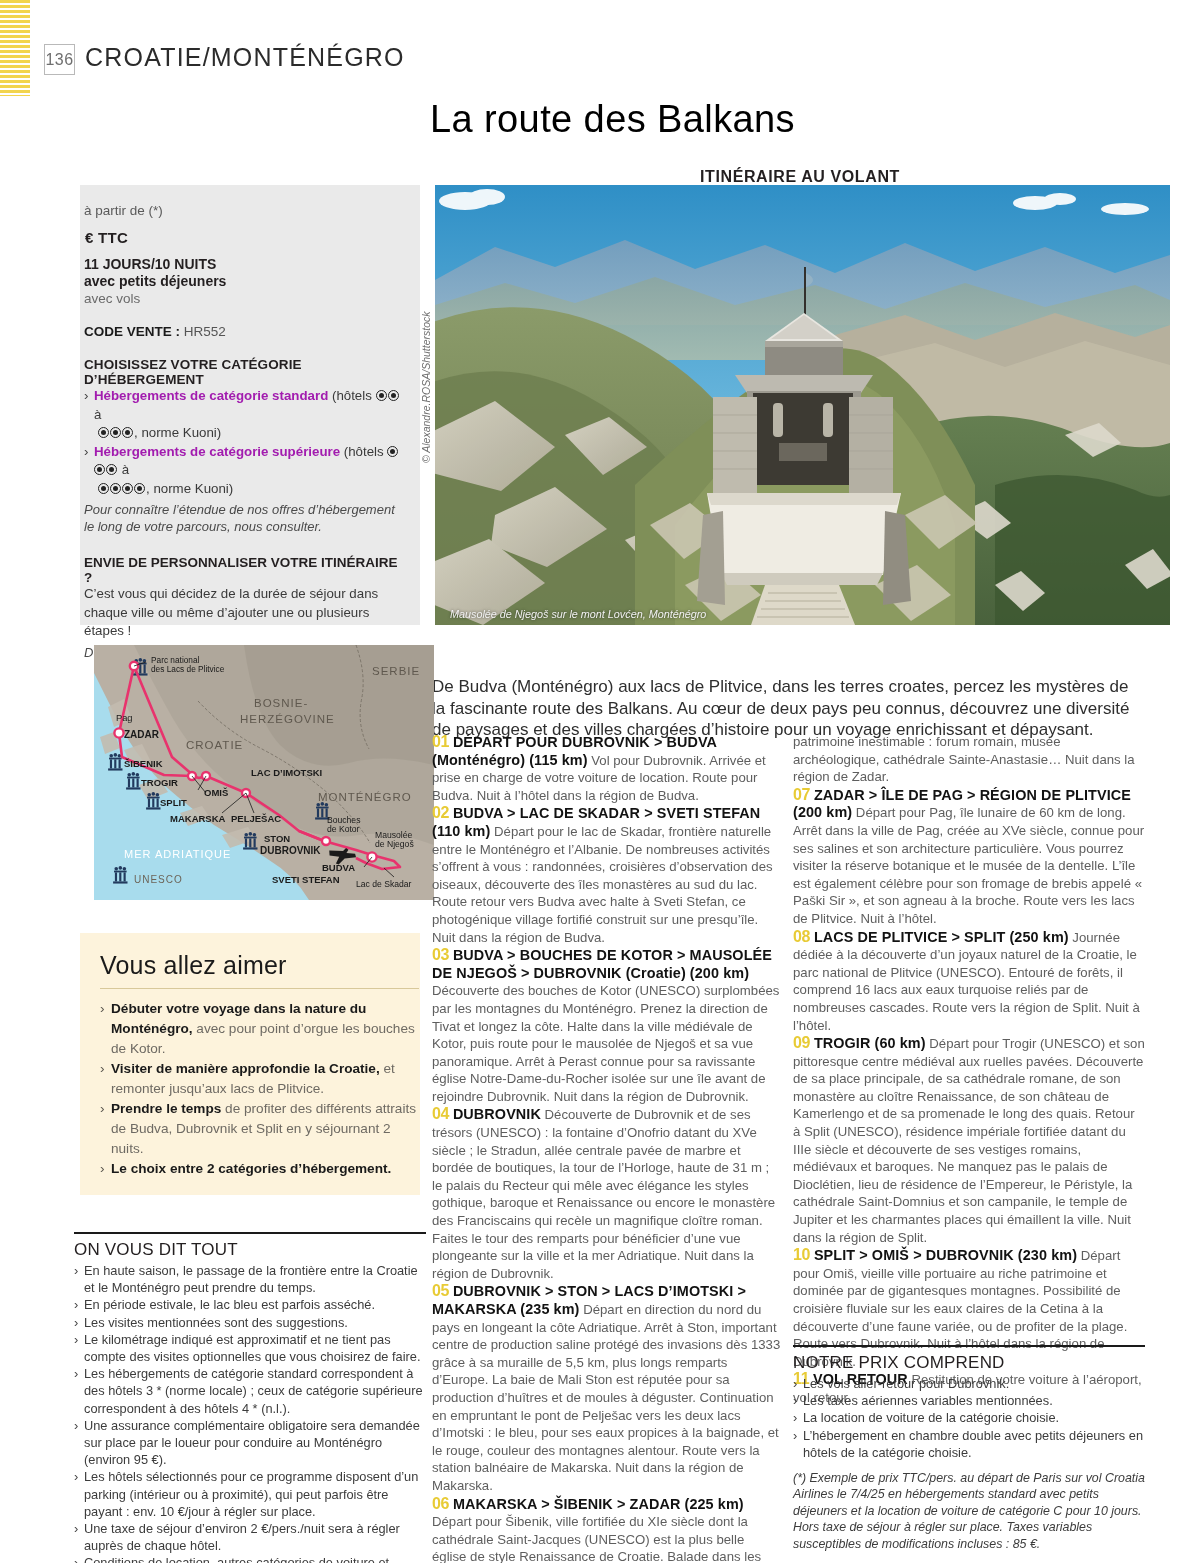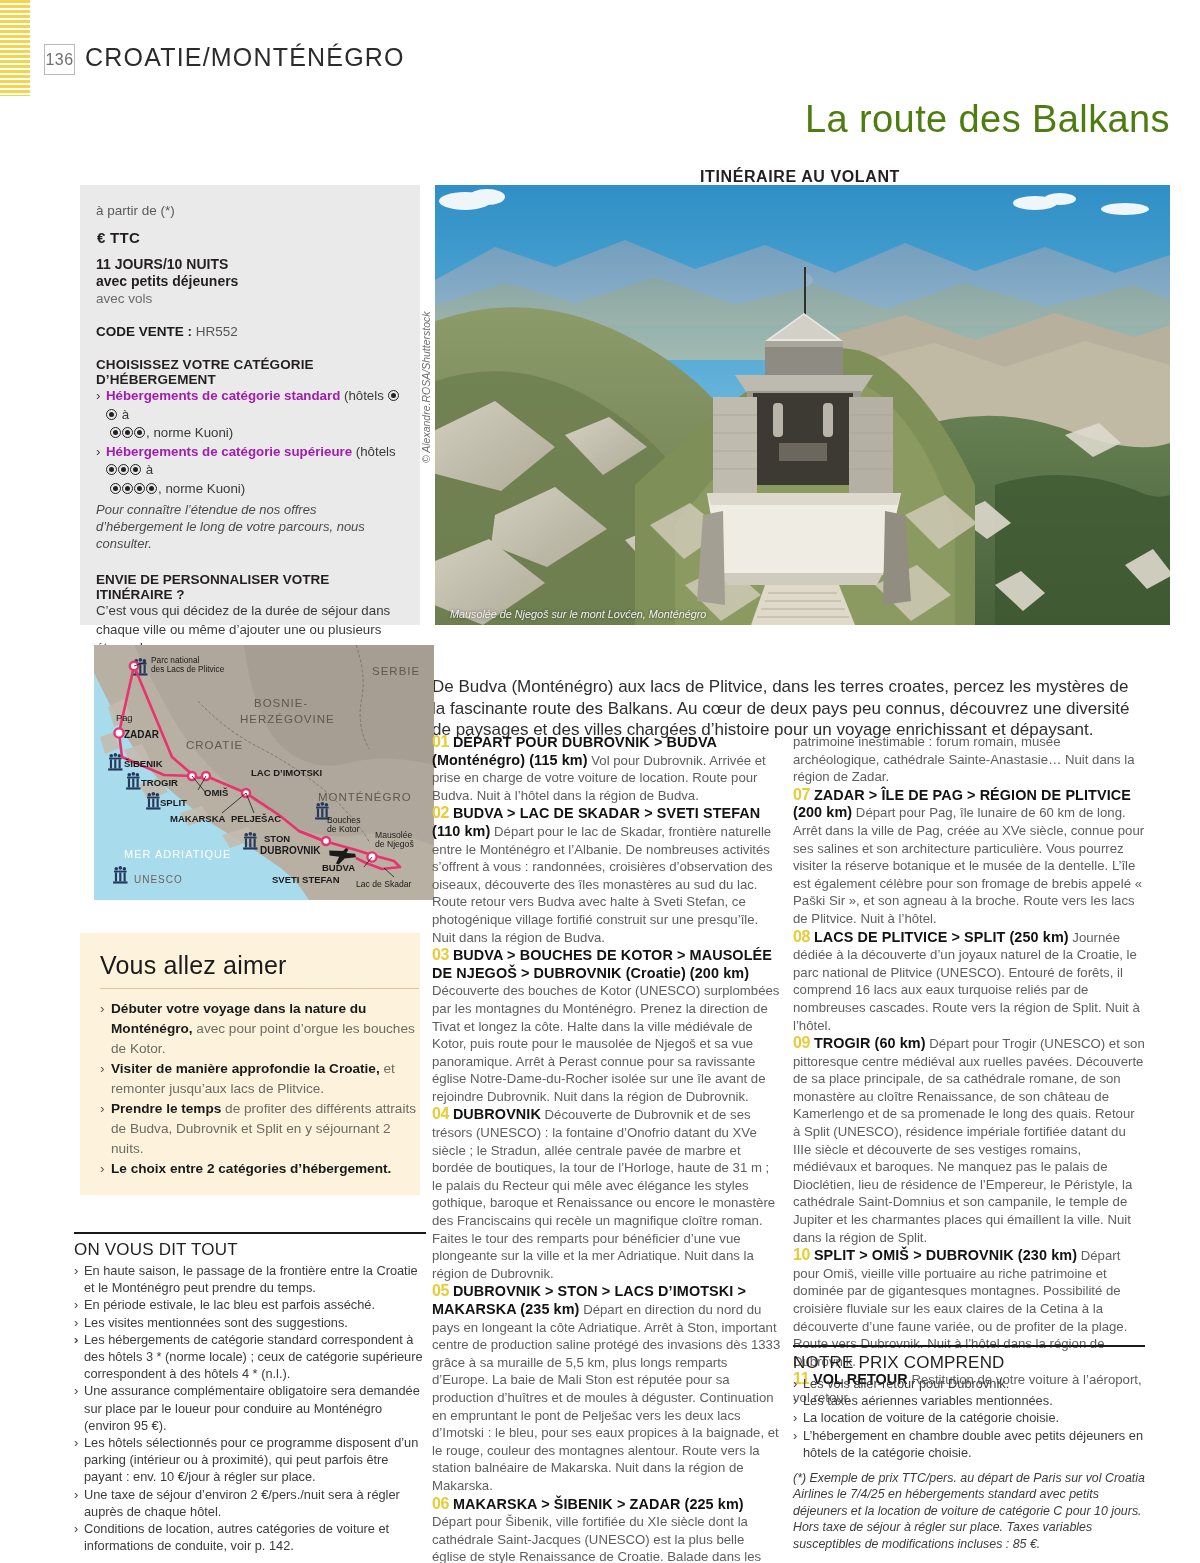--- a/index.html
+++ b/index.html
@@ -26,34 +26,34 @@
     font-weight:300;
   }
   .header-title{
     position:absolute;left:85px;top:43px;
     font-size:25px;letter-spacing:1.2px;color:#2b2b2b;font-weight:300;
   }
 
   
   .main-title{
     position:absolute;left:430px;top:98px;width:740px;
-    text-align:right;font-size:38px;font-weight:300;color:#4d7c0f;
+    text-align:left;font-size:38px;font-weight:300;color:#000000;
     letter-spacing:.4px;
   }
   .sub-title{
     position:absolute;left:430px;top:168px;width:740px;
     text-align:center;font-size:16px;font-weight:bold;color:#231f20;
     letter-spacing:.6px;
   }
 
   
   .pricebox{
     position:absolute;left:80px;top:185px;width:340px;height:440px;
     background:#eaeaea;
-    box-sizing:border-box;padding:18px 20px 0 16px;
+    box-sizing:border-box;padding:18px 20px 0 4px;
   }
   .apartirde{font-size:13.5px;color:#5a5a5a;font-weight:300;margin:0 0 2px 0;}
   .price-row{display:flex;align-items:flex-start;margin:0 0 8px 0;}
   .price-big{font-size:56px;line-height:58px;font-weight:300;letter-spacing:-1px;color:#1a1a1a;}
   .price-suffix{font-size:15px;font-weight:600;margin-top:9px;margin-left:1px;letter-spacing:.3px;}
   .dur{font-size:14px;font-weight:bold;margin-top:10px;line-height:17px;}
   .dur2{font-size:14px;font-weight:bold;line-height:17px;}
   .dur3{font-size:13.5px;color:#6a6a6a;font-weight:300;line-height:18px;}
   .codevente{font-size:13.5px;font-weight:bold;margin-top:16px;}
   .codevente span{font-weight:300;color:#555;}
@@ -476,21 +476,21 @@
   <div class="aimer-li"><span class="chev">›</span><b>Prendre le temps</b><span> de profiter des différents attraits de Budva, Dubrovnik et Split en y séjournant 2 nuits.</span></div>
   <div class="aimer-li"><span class="chev">›</span><b>Le choix entre 2 catégories d’hébergement.</b><span></span></div>
 </div>
 
 <div class="ovdt">
   <div class="rule"></div>
   <div class="sec-h">ON VOUS DIT TOUT</div>
   <div class="tiny-li"><span class="chev">›</span><span>En haute saison, le passage de la frontière entre la Croatie et le Monténégro peut prendre du temps.</span></div>
   <div class="tiny-li"><span class="chev">›</span><span>En période estivale, le lac bleu est parfois asséché.</span></div>
   <div class="tiny-li"><span class="chev">›</span><span>Les visites mentionnées sont des suggestions.</span></div>
-  <div class="tiny-li"><span class="chev">›</span></div>
+  <div class="tiny-li"><span class="chev">›</span><span>Le kilométrage indiqué est approximatif et ne tient pas compte des visites optionnelles que vous choisirez de faire.</span></div>
   <div class="tiny-li"><span class="chev">›</span><span>Les hébergements de catégorie standard correspondent à des hôtels 3 * (norme locale) ; ceux de catégorie supérieure correspondent à des hôtels 4 * (n.l.).</span></div>
   <div class="tiny-li"><span class="chev">›</span><span>Une assurance complémentaire obligatoire sera demandée sur place par le loueur pour conduire au Monténégro (environ 95 €).</span></div>
   <div class="tiny-li"><span class="chev">›</span><span>Les hôtels sélectionnés pour ce programme disposent d’un parking (intérieur ou à proximité), qui peut parfois être payant : env. 10 €/jour à régler sur place.</span></div>
   <div class="tiny-li"><span class="chev">›</span><span>Une taxe de séjour d’environ 2 €/pers./nuit sera à régler auprès de chaque hôtel.</span></div>
   <div class="tiny-li"><span class="chev">›</span><span>Conditions de location, autres catégories de voiture et informations de conduite, voir p. 142.</span></div>
 </div>
 
 <div class="itin itin-l">
   <p><span class="num">01</span> <span class="ttl">DÉPART POUR DUBROVNIK &gt; BUDVA (Monténégro) (115 km)</span><span> Vol pour Dubrovnik. Arrivée et prise en charge de votre voiture de location. Route pour Budva. Nuit à l’hôtel dans la région de Budva.</span></p>
   <p><span class="num">02</span> <span class="ttl">BUDVA &gt; LAC DE SKADAR &gt; SVETI STEFAN (110 km)</span><span> Départ pour le lac de Skadar, frontière naturelle entre le Monténégro et l’Albanie. De nombreuses activités s’offrent à vous : randonnées, croisières d’observation des oiseaux, découverte des îles monastères au sud du lac. Route retour vers Budva avec halte à Sveti Stefan, ce photogénique village fortifié construit sur une presqu’île. Nuit dans la région de Budva.</span></p>

